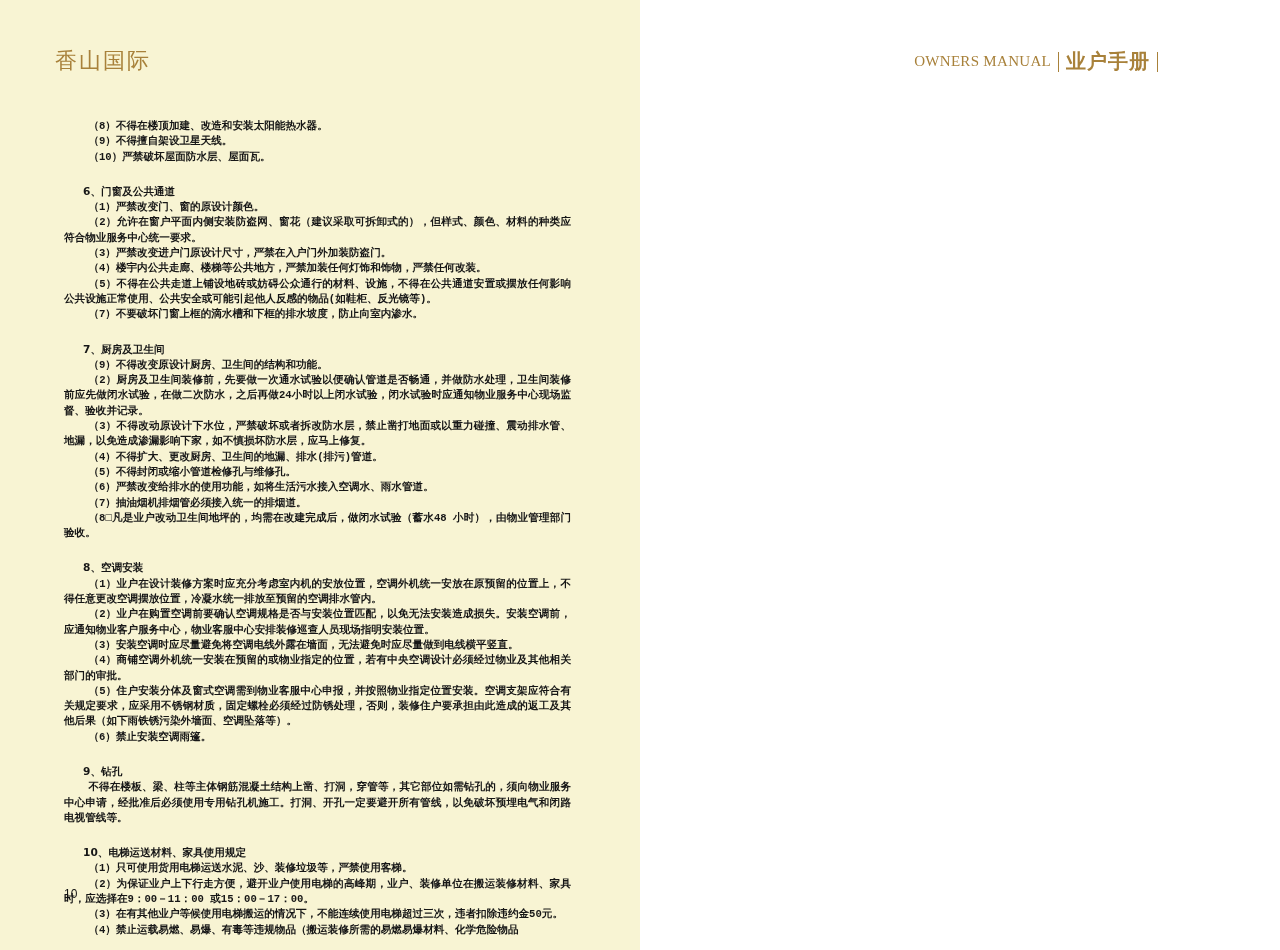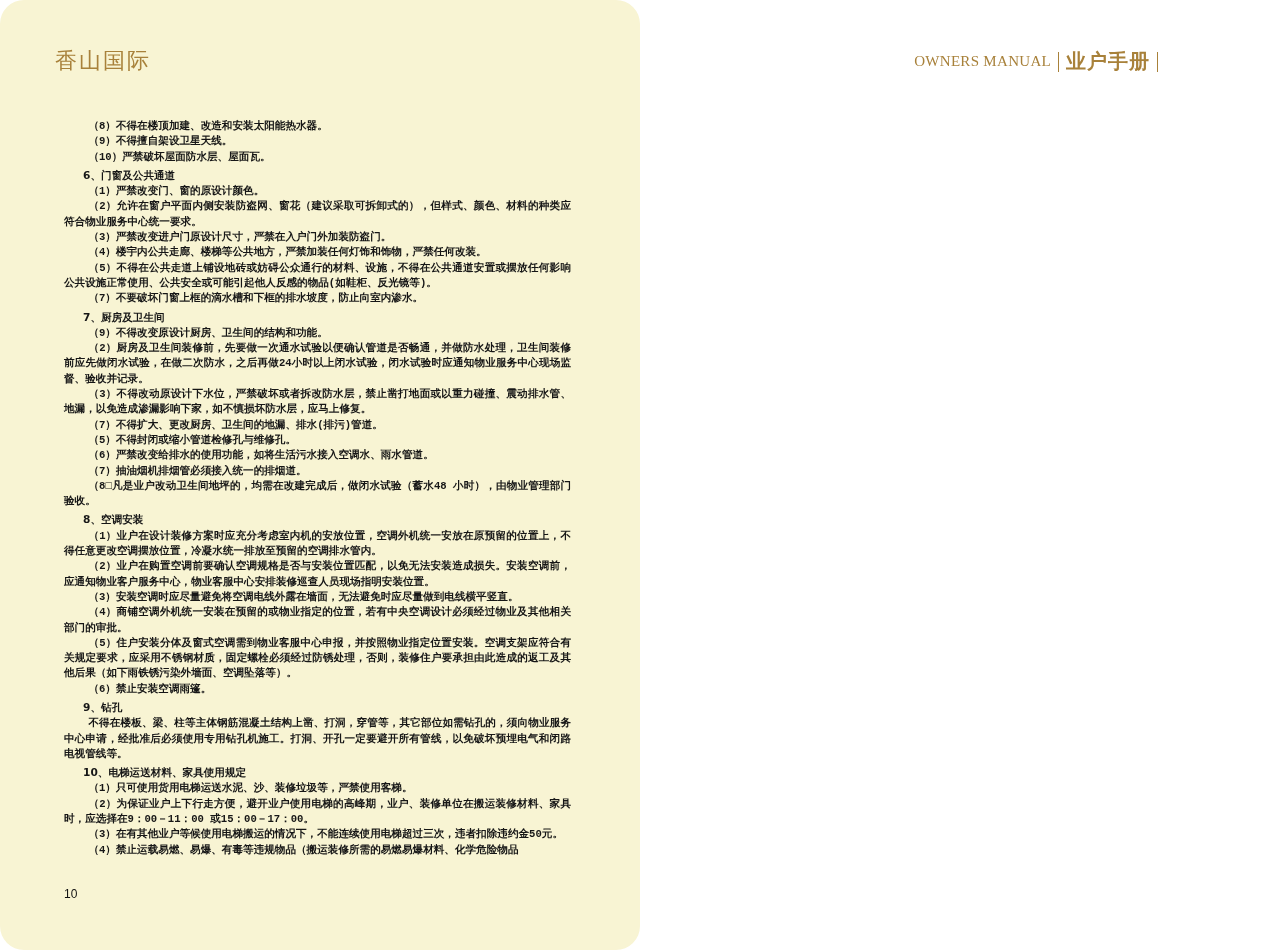--- a/index.html
+++ b/index.html
@@ -1,30 +1,30 @@
 <!DOCTYPE html>
 <html><head>
 <meta charset="utf-8">
 <style>
   html,body{margin:0;padding:0;}
   body{width:1280px;height:950px;position:relative;overflow:hidden;font-family:"DejaVu Sans","Liberation Sans",sans-serif;color:#1a1a1a;}
   .page{position:absolute;top:0;height:950px;}
-  .page-left{left:0;width:640px;background:#f8f4d3;border-radius:24px;}
+  .page-left{left:0;width:640px;background:#f8f4d3;}
   .page-right{left:640px;width:588px;background:#ffffff;}
   .brand-cn{position:absolute;left:55px;top:46px;font-size:22px;letter-spacing:2px;color:#a8813a;font-family:"DejaVu Sans",sans-serif;font-weight:normal;}
   .header-right{position:absolute;right:63px;top:48px;display:flex;align-items:center;color:#a8813a;}
   .header-right .en{font-family:"Liberation Serif","DejaVu Serif",serif;font-size:15px;letter-spacing:0.3px;}
   .header-right .bar{display:inline-block;width:1px;height:20px;background:#a8813a;margin:0 7px;}
   .header-right .cn{font-size:20px;font-weight:bold;letter-spacing:1px;}
   .body-text{position:absolute;font-size:10.6px;line-height:15.3px;font-weight:bold;color:#161616;}
   .body-left{left:64px;top:119px;width:507px;}
   .p{margin:0;text-align:justify;}
   .ind{text-indent:2.3em;font-family:Liberation Mono, monospace;}
   .h{padding-left:1.8em;margin:1px 0;}
-  .gap{margin-top:3px;}
+  .gap{margin-top:19px;}
   .folio{position:absolute;top:887px;font-size:12px;color:#111;font-family:"Liberation Sans",sans-serif;}
   .folio-left{left:64px;}
 </style>
 </head>
 <body>
 
 <div class="page page-left">
   <div class="brand-cn">香山国际</div>
   <div class="body-text body-left" id="left-body">
       <p class="p ind">（8）不得在楼顶加建、改造和安装太阳能热水器。</p>
@@ -34,21 +34,21 @@
       <p class="p ind">（1）严禁改变门、窗的原设计颜色。</p>
       <p class="p ind">（2）允许在窗户平面内侧安装防盗网、窗花（建议采取可拆卸式的），但样式、颜色、材料的种类应符合物业服务中心统一要求。</p>
       <p class="p ind">（3）严禁改变进户门原设计尺寸，严禁在入户门外加装防盗门。</p>
       <p class="p ind">（4）楼宇内公共走廊、楼梯等公共地方，严禁加装任何灯饰和饰物，严禁任何改装。</p>
       <p class="p ind">（5）不得在公共走道上铺设地砖或妨碍公众通行的材料、设施，不得在公共通道安置或摆放任何影响公共设施正常使用、公共安全或可能引起他人反感的物品(如鞋柜、反光镜等)。</p>
       <p class="p ind">（7）不要破坏门窗上框的滴水槽和下框的排水坡度，防止向室内渗水。</p>
       <p class="p h gap">7、厨房及卫生间</p>
       <p class="p ind">（9）不得改变原设计厨房、卫生间的结构和功能。</p>
       <p class="p ind">（2）厨房及卫生间装修前，先要做一次通水试验以便确认管道是否畅通，并做防水处理，卫生间装修前应先做闭水试验，在做二次防水，之后再做24小时以上闭水试验，闭水试验时应通知物业服务中心现场监督、验收并记录。</p>
       <p class="p ind">（3）不得改动原设计下水位，严禁破坏或者拆改防水层，禁止凿打地面或以重力碰撞、震动排水管、地漏，以免造成渗漏影响下家，如不慎损坏防水层，应马上修复。</p>
-      <p class="p ind">（7）不得扩大、更改厨房、卫生间的地漏、排水(排污)管道。</p>
+      <p class="p ind">（4）不得扩大、更改厨房、卫生间的地漏、排水(排污)管道。</p>
       <p class="p ind">（5）不得封闭或缩小管道检修孔与维修孔。</p>
       <p class="p ind">（6）严禁改变给排水的使用功能，如将生活污水接入空调水、雨水管道。</p>
       <p class="p ind">（7）抽油烟机排烟管必须接入统一的排烟道。</p>
       <p class="p ind">（8□凡是业户改动卫生间地坪的，均需在改建完成后，做闭水试验（蓄水48 小时），由物业管理部门验收。</p>
       <p class="p h gap">8、空调安装</p>
       <p class="p ind">（1）业户在设计装修方案时应充分考虑室内机的安放位置，空调外机统一安放在原预留的位置上，不得任意更改空调摆放位置，冷凝水统一排放至预留的空调排水管内。</p>
       <p class="p ind">（2）业户在购置空调前要确认空调规格是否与安装位置匹配，以免无法安装造成损失。安装空调前，应通知物业客户服务中心，物业客服中心安排装修巡查人员现场指明安装位置。</p>
       <p class="p ind">（3）安装空调时应尽量避免将空调电线外露在墙面，无法避免时应尽量做到电线横平竖直。</p>
       <p class="p ind">（4）商铺空调外机统一安装在预留的或物业指定的位置，若有中央空调设计必须经过物业及其他相关部门的审批。</p>
       <p class="p ind">（5）住户安装分体及窗式空调需到物业客服中心申报，并按照物业指定位置安装。空调支架应符合有关规定要求，应采用不锈钢材质，固定螺栓必须经过防锈处理，否则，装修住户要承担由此造成的返工及其他后果（如下雨铁锈污染外墙面、空调坠落等）。</p>

